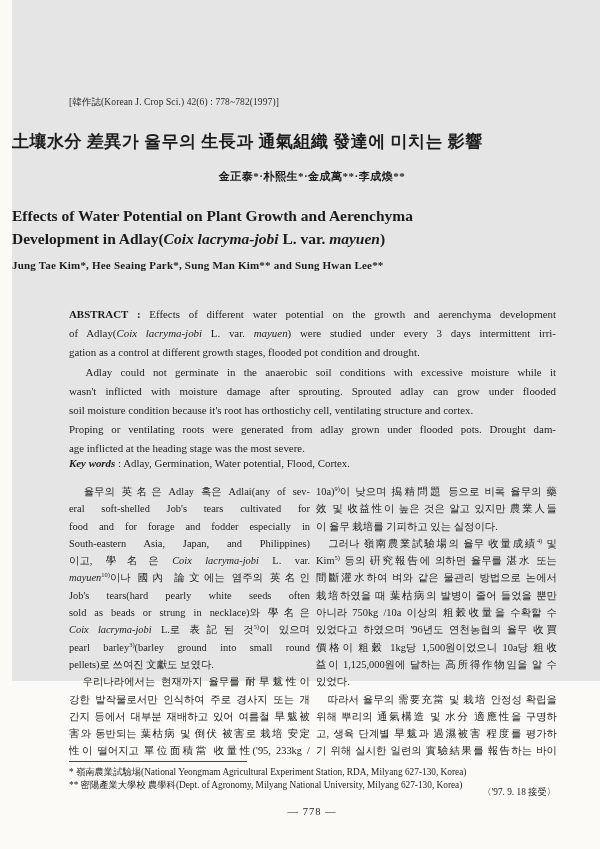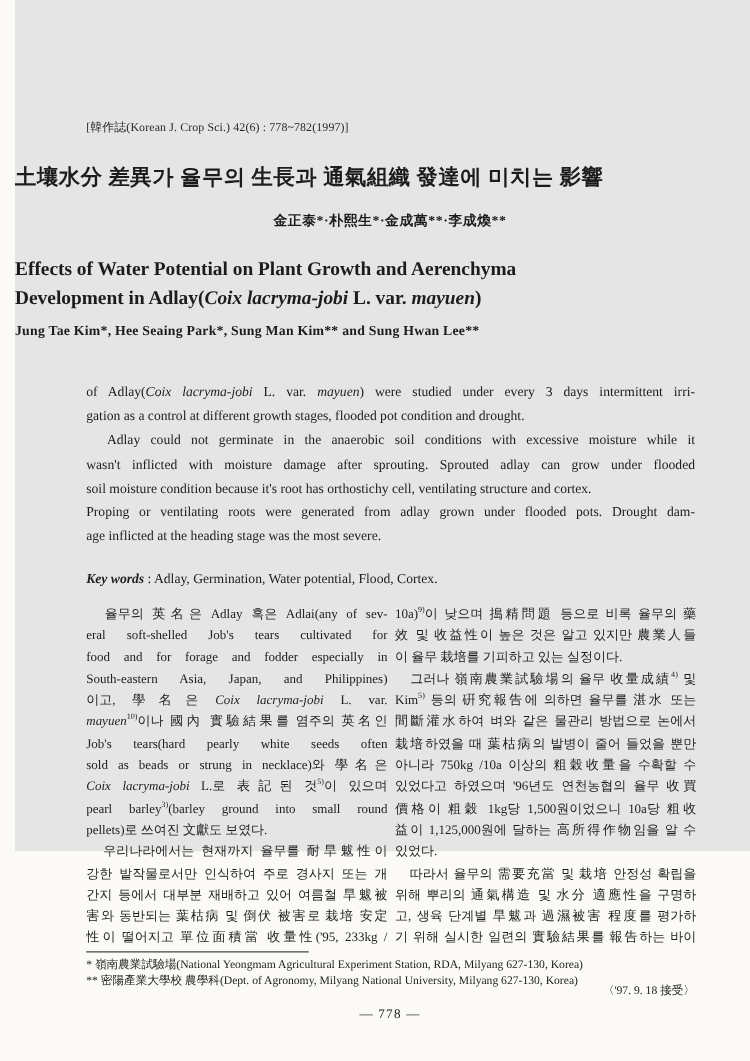--- a/index.html
+++ b/index.html
@@ -86,38 +86,39 @@
   <div class="authors-ko">金正泰*·朴熙生*·金成萬**·李成煥**</div>
 
   <div class="title-en">
     <div>Effects of Water Potential on Plant Growth and Aerenchyma</div>
     <div><span>Development in Adlay(</span><span class="i">Coix lacryma-jobi</span><span> L. var. </span><span class="i">mayuen</span><span>)</span></div>
   </div>
 
   <div class="authors-en">Jung Tae Kim*, Hee Seaing Park*, Sung Man Kim** and Sung Hwan Lee**</div>
 
   <div class="abstract">
+      <div class="tline"><span class="b">ABSTRACT : </span><span>Effects of different water potential on the growth and aerenchyma development</span></div>
       <div class="tline"><span>of Adlay(</span><span class="i">Coix lacryma-jobi</span><span> L. var. </span><span class="i">mayuen</span><span>) were studied under every 3 days intermittent irri-</span></div>
       <div class="tline end"><span>gation as a control at different growth stages, flooded pot condition and drought.</span></div>
       <div class="tline"><span>&nbsp;&nbsp;Adlay could not germinate in the anaerobic soil conditions with excessive moisture while it</span></div>
       <div class="tline"><span>wasn't inflicted with moisture damage after sprouting. Sprouted adlay can grow under flooded</span></div>
       <div class="tline end"><span>soil moisture condition because it's root has orthostichy cell, ventilating structure and cortex.</span></div>
       <div class="tline"><span>Proping or ventilating roots were generated from adlay grown under flooded pots. Drought dam-</span></div>
       <div class="tline end"><span>age inflicted at the heading stage was the most severe.</span></div>
     </div>
 
   <div class="keywords"><span class="i b">Key words</span><span> : Adlay, Germination, Water potential, Flood, Cortex.</span></div>
 
   <div class="col col-left">
       <div class="tline"><span>　율무의 英名은 Adlay 혹은 Adlai(any of sev-</span></div>
       <div class="tline"><span>eral soft-shelled Job's tears cultivated for</span></div>
       <div class="tline"><span>food and for forage and fodder especially in</span></div>
       <div class="tline"><span>South-eastern Asia, Japan, and Philippines)</span></div>
       <div class="tline"><span>이고, 學名은 </span><span class="i">Coix lacryma-jobi</span><span> L. var.</span></div>
-      <div class="tline"><span class="i">mayuen</span><span class="sup">10)</span><span>이나 國內 實驗結果를 염주의 英名인</span></div>
+      <div class="tline"><span class="i">mayuen</span><span class="sup">10)</span><span>이나 國內 論文에는 염주의 英名인</span></div>
       <div class="tline"><span>Job's tears(hard pearly white seeds often</span></div>
       <div class="tline"><span>sold as beads or strung in necklace)와 學名은</span></div>
       <div class="tline"><span class="i">Coix lacryma-jobi</span><span> L.로 表記된 것</span><span class="sup">5)</span><span>이 있으며</span></div>
       <div class="tline"><span>pearl barley</span><span class="sup">3)</span><span>(barley ground into small round</span></div>
       <div class="tline end"><span>pellets)로 쓰여진 文獻도 보였다.</span></div>
       <div class="tline"><span>　우리나라에서는 현재까지 율무를 耐旱魃性이</span></div>
       <div class="tline"><span>강한 밭작물로서만 인식하여 주로 경사지 또는 개</span></div>
       <div class="tline"><span>간지 등에서 대부분 재배하고 있어 여름철 旱魃被</span></div>
       <div class="tline"><span>害와 동반되는 葉枯病 및 倒伏 被害로 栽培 安定</span></div>
       <div class="tline"><span>性이 떨어지고 單位面積當 收量性('95, 233kg /</span></div>

